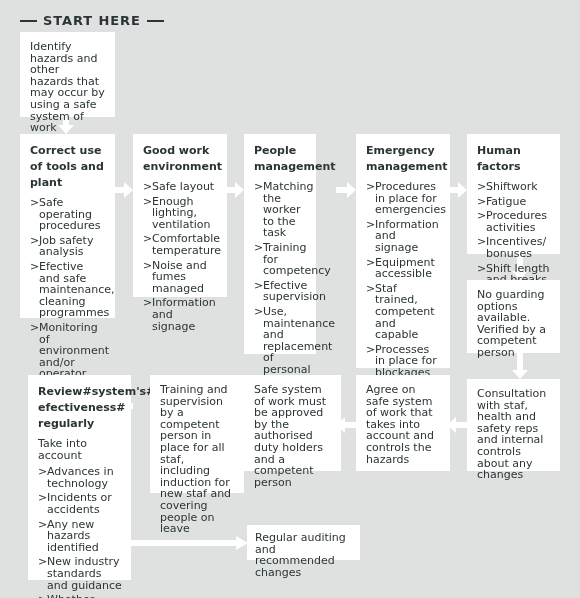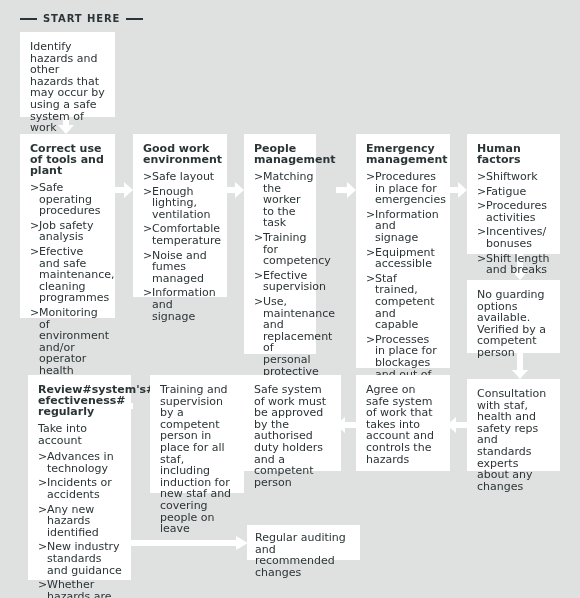--- a/index.html
+++ b/index.html
@@ -21,21 +21,21 @@
     height: 598px;
   }
   
   .start-here {
     position: absolute;
     left: 20px;
     top: 13px;
     display: flex;
     align-items: center;
     gap: 6px;
-    font-size: 10px;
+    font-size: 13px;
     font-weight: bold;
     letter-spacing: 0.9px;
     color: #2b3436;
   }
   .start-rule {
     display: block;
     width: 17px;
     height: 2px;
     background: #2b3436;
   }
@@ -45,21 +45,21 @@
     background: #ffffff;
     box-sizing: border-box;
     padding: 9px 9px 9px 10px;
     font-size: 11px;
     line-height: 11.6px;
     color: #2b3436;
   }
   .box .title {
     font-weight: bold;
     margin: 0 0 6px 0;
-    line-height: 11px;
+    line-height: 16px;
   }
   .box .plain {
     margin: 0 0 5px 0;
   }
   .box ul {
     list-style: none;
     margin: 0;
     padding: 0;
   }
   .box ul li {
@@ -258,20 +258,20 @@
 
   <div class="box" style="left:244px; top:375px; width:97px; height:96px;">
     <p class="body">Safe system of work must be approved by the authorised duty holders and a competent person</p>
   </div>
 
   <div class="box" style="left:356px; top:375px; width:94px; height:96px;">
     <p class="body">Agree on safe system of work that takes into account and controls the hazards</p>
   </div>
 
   <div class="box" style="left:467px; top:379px; width:93px; height:92px;">
-    <p class="body">Consultation with staf, health and safety reps and standards experts about any changes</p>
+    <p class="body">Consultation with staf, health and safety reps and internal controls about any changes</p>
   </div>
 
   <div class="box" style="left:247px; top:525px; width:113px; height:35px; padding:7px 8px;">
     <p class="body">Regular auditing and recommended changes</p>
   </div>
 
 </div>
 
 </body></html>

